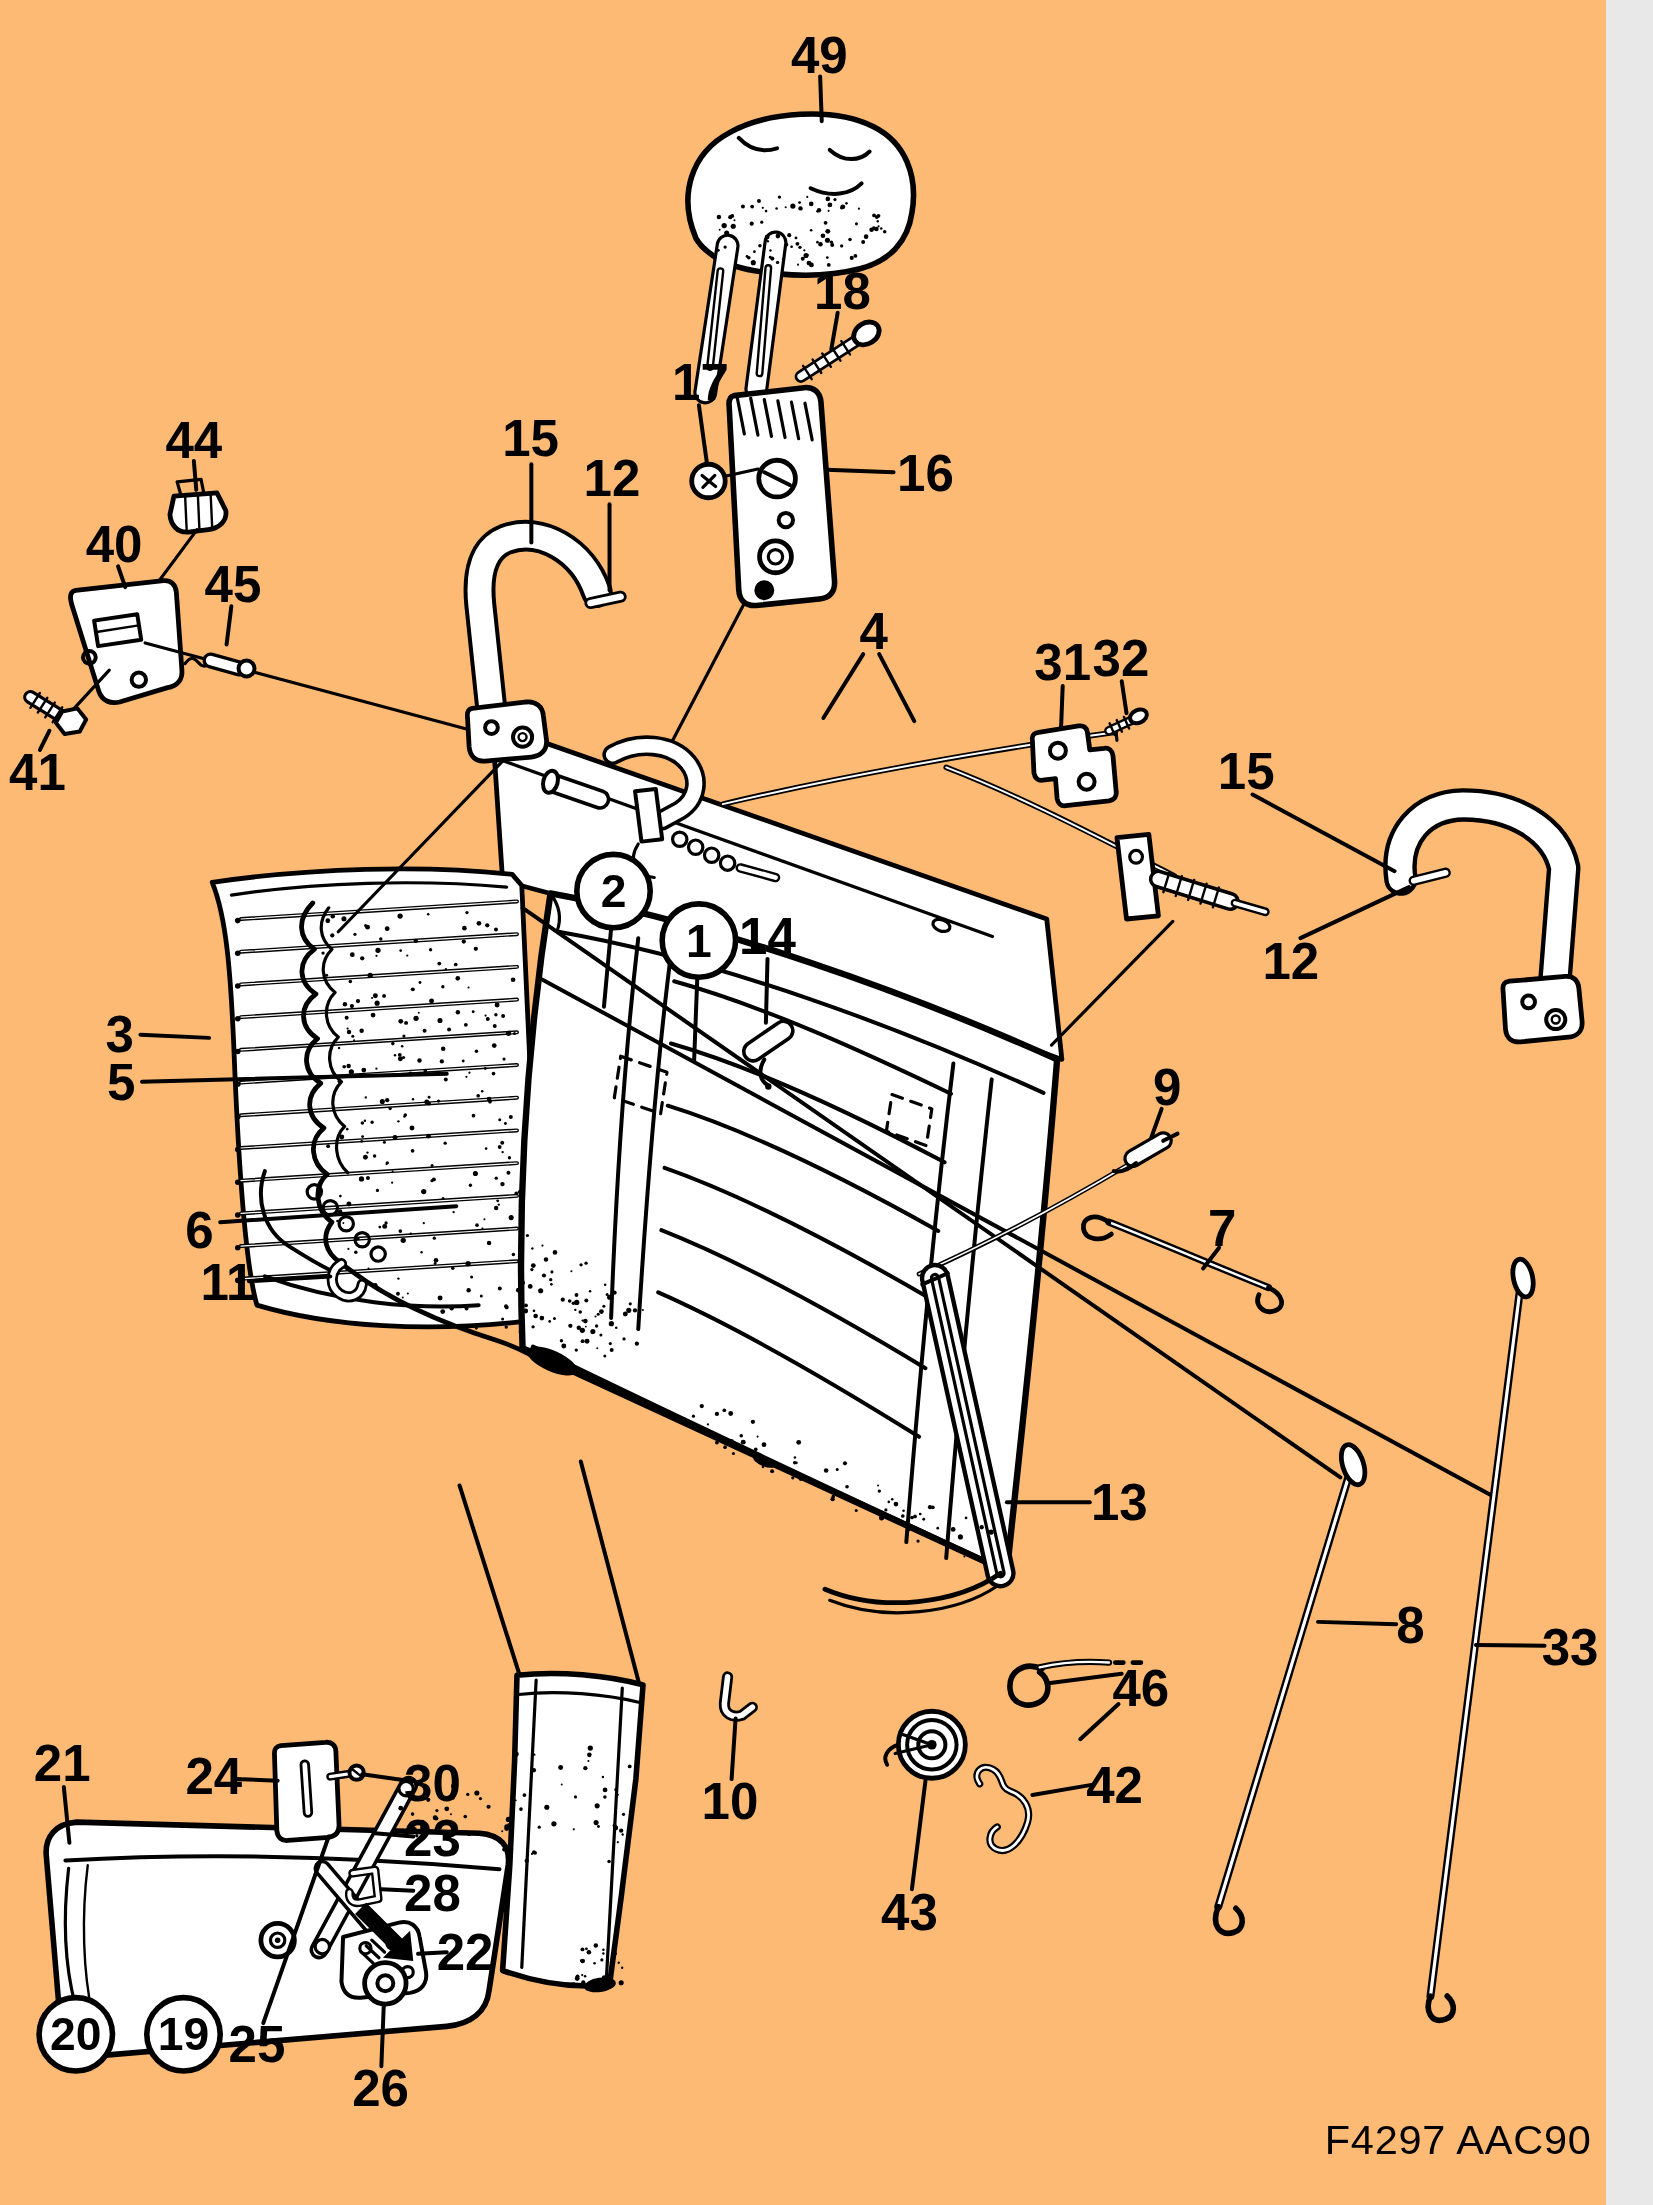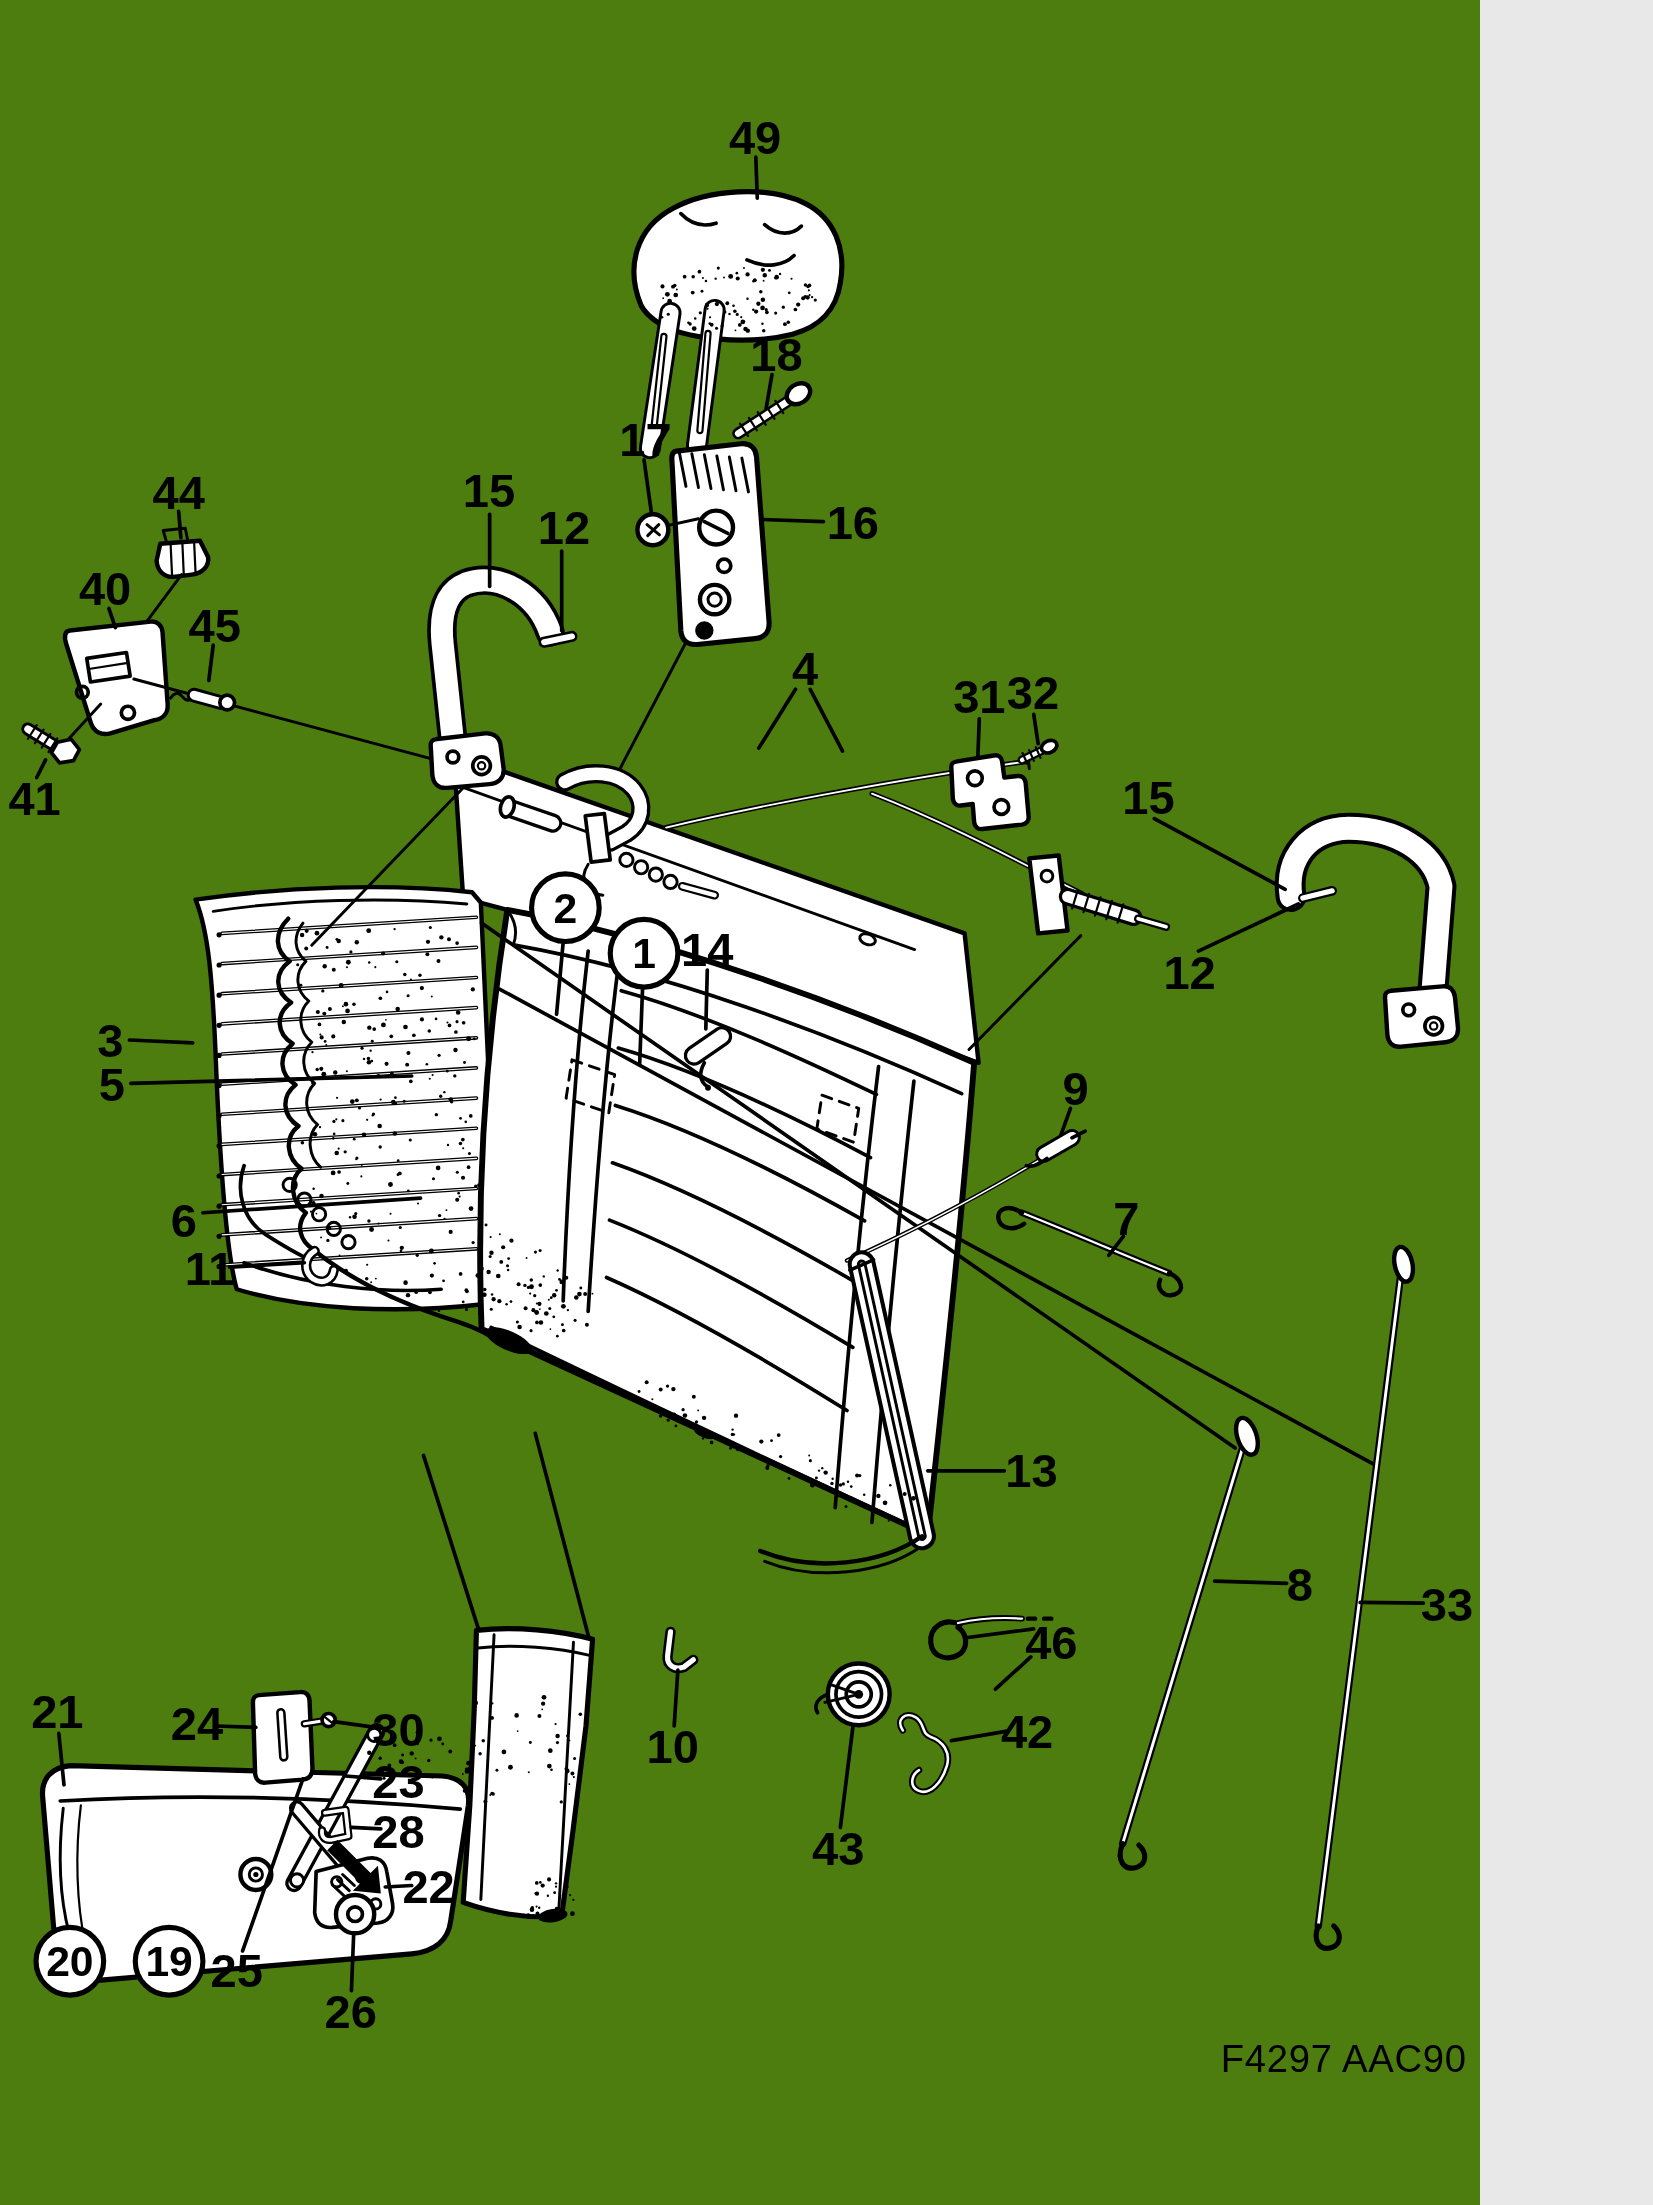--- a/index.html
+++ b/index.html
@@ -1,16 +1,16 @@
 <!DOCTYPE html>
 <html style="font-size:13px"><head>
 <meta charset="utf-8">
 <style>
   html,body{margin:0;padding:0;background:#e8e8e8;}
-  .page{position:relative;width:1480px;height:2205px;background:#4d7c0f;overflow:hidden;
+  .page{position:relative;width:1606px;height:2205px;background:#fdba74;overflow:hidden;
         font-family:"Liberation Sans", sans-serif;}
   svg{position:absolute;left:0;top:0;width:100%;height:100%;}
   .callout-text{font-family:"Liberation Sans", sans-serif;font-weight:bold;font-size:64px;fill:#000;}
   .callout-text.circled{font-size:58px;}
   .figure-code{font-family:"Liberation Sans", sans-serif;font-weight:normal;font-size:52px;fill:#000;letter-spacing:1px;}
 </style>
 </head>
 <body>
 
 <div class="page">

